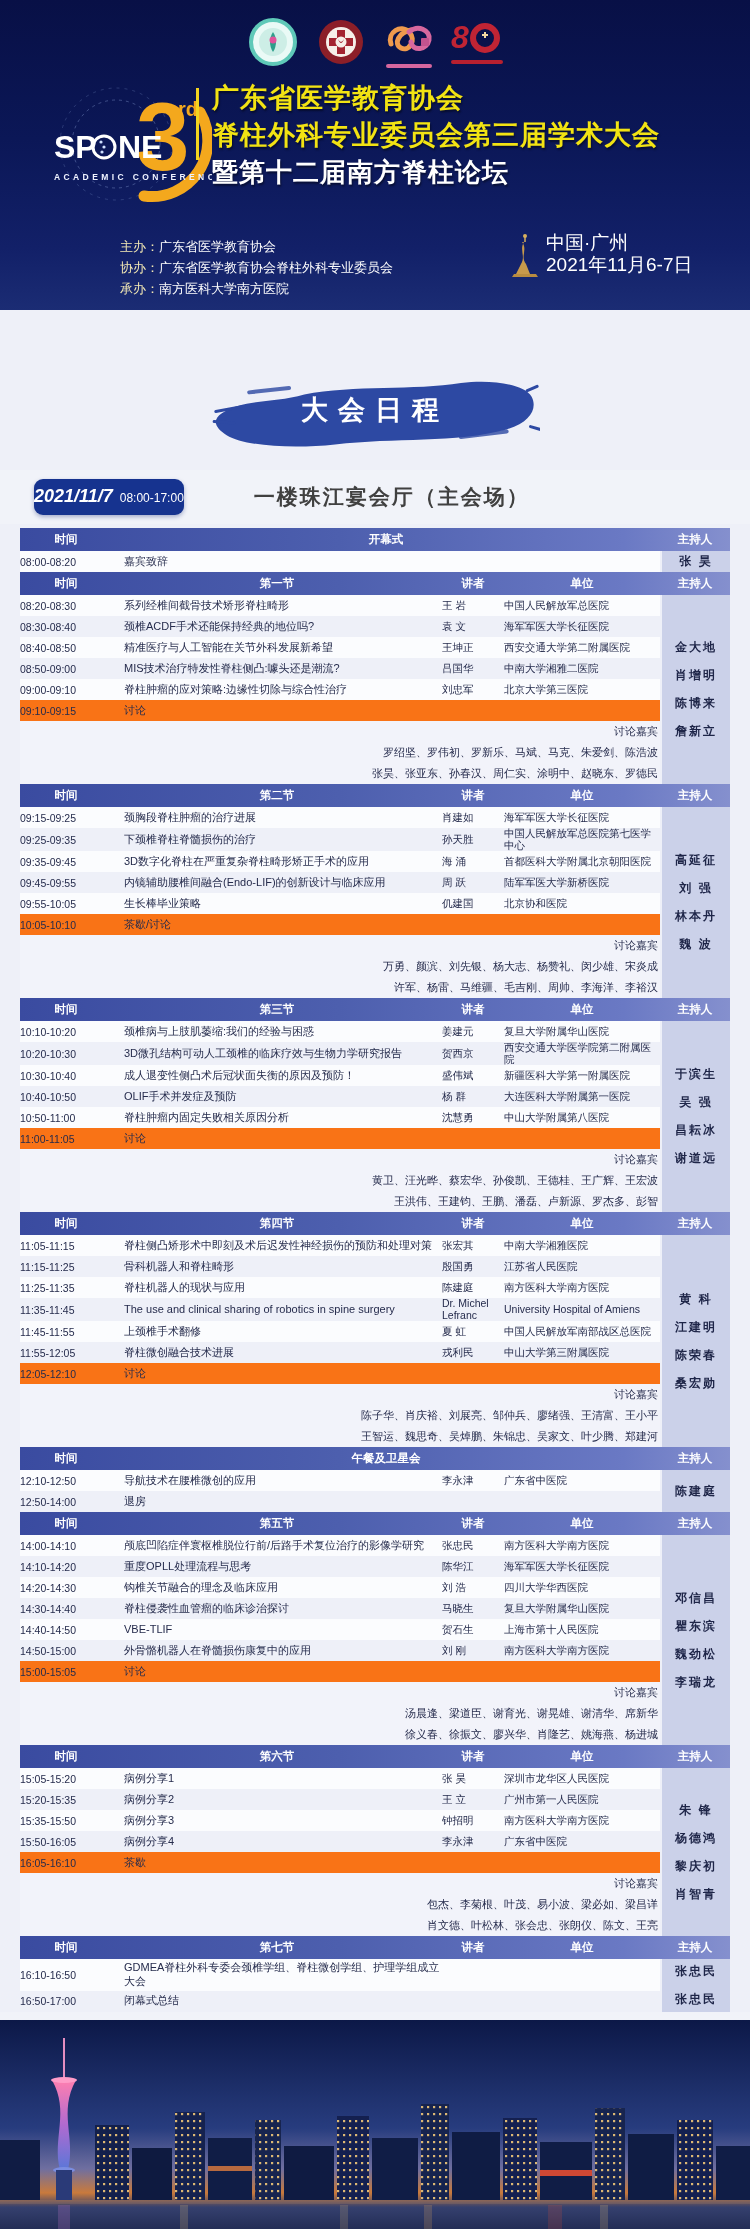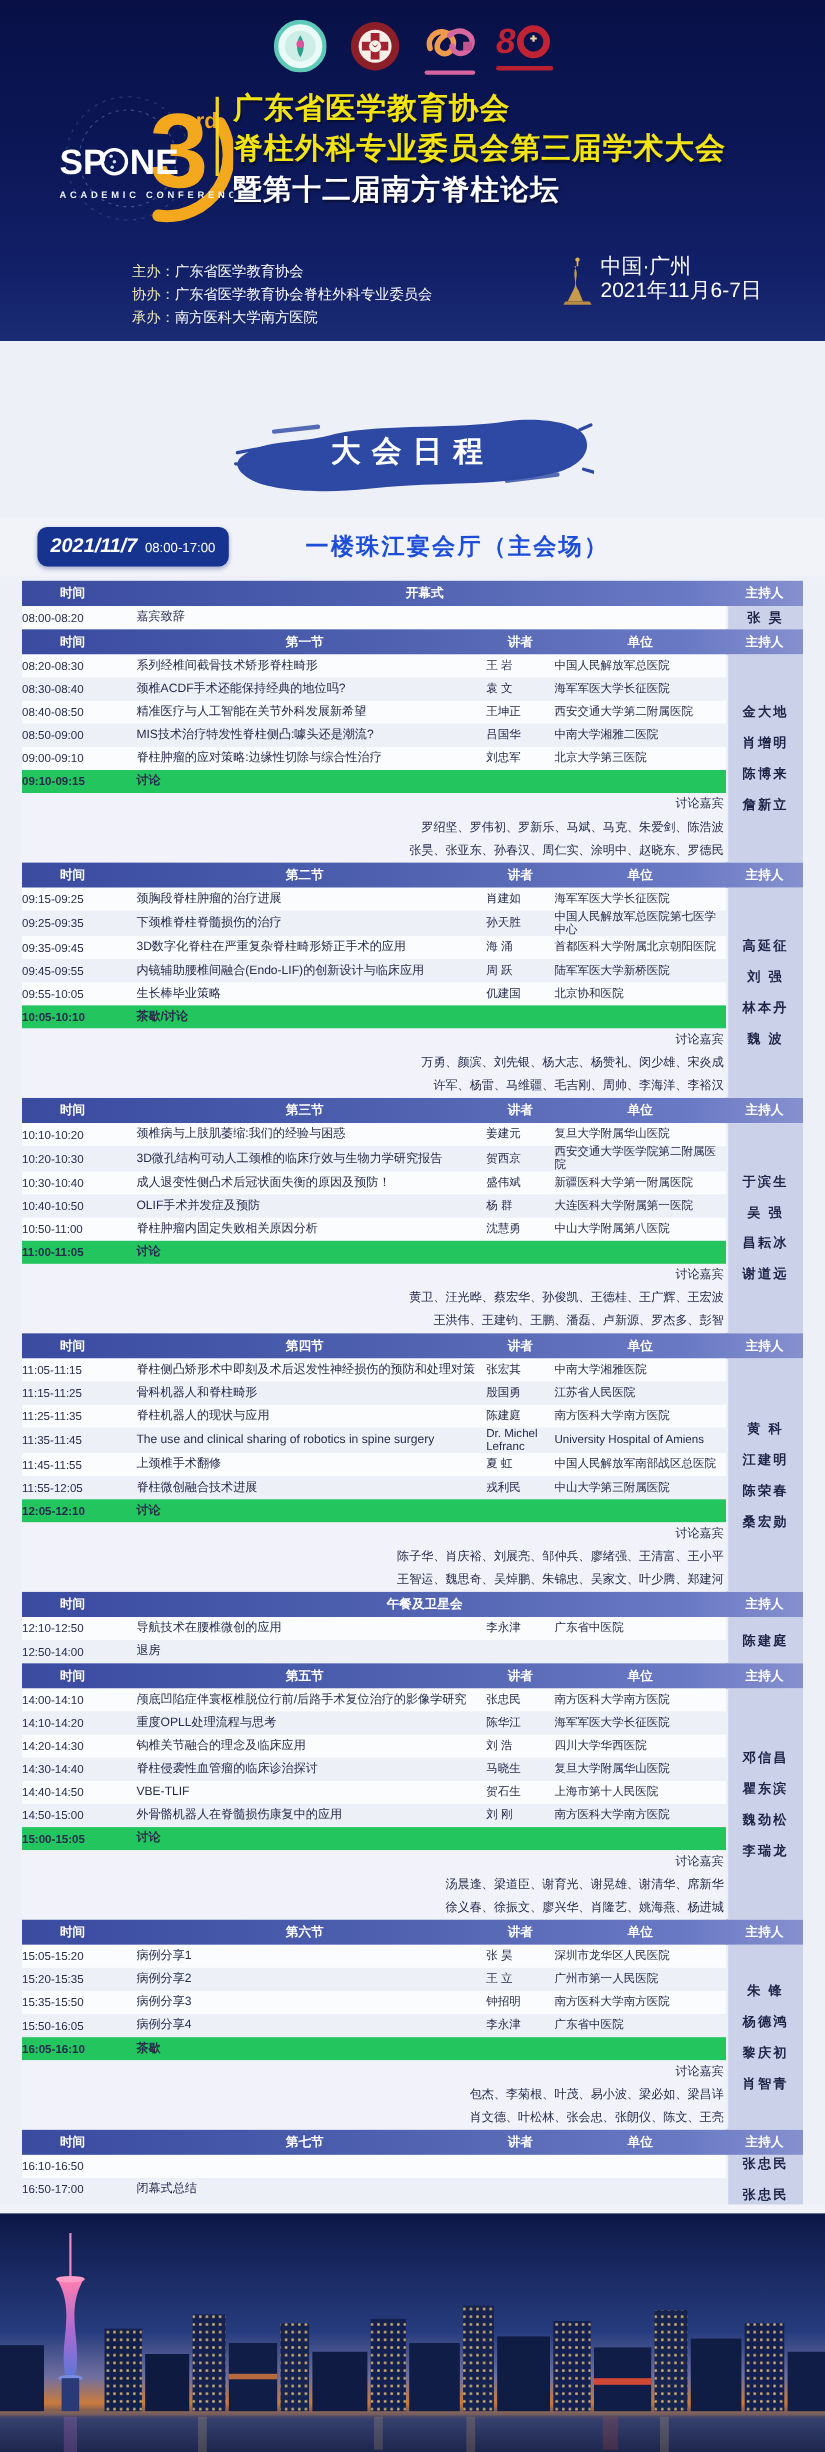--- a/index.html
+++ b/index.html
@@ -30,39 +30,39 @@
 
   
   .sky { position:relative; height:160px;
     background:linear-gradient(180deg,#1b2c74 0%,#47609f 22%,#8ba0c9 45%,#c9d2e2 65%,#ece7e8 82%,#f4ecе8 92%,#f1eef5 100%);padding-left:39px; }
   .banner { position:absolute; left:50%; top:66px; transform:translateX(-50%); width:330px; height:76px; }
   .banner-txt { position:absolute; left:0; top:16px; width:100%; text-align:center; color:#fff;
     font-size:27px; font-weight:bold; letter-spacing:10px; }
 
   
   .venue { height:54px; display:flex; align-items:center; padding:0 0 0 34px; background:#f1f3f9; }
-  .date-badge { background:#16338f; color:#fff; border-radius:9px; padding:7px 12px 8px;
+  .date-badge { background:#16338f; color:#fff; border-radius:9px; padding:7px 0 8px;
     display:flex; align-items:baseline; gap:7px; box-shadow:0 2px 4px rgba(20,40,120,.35); }
   .db-date { font-size:18px; font-weight:bold; font-style:italic; }
   .db-time { font-size:12px; font-weight:normal; }
-  .hall { margin-left:70px; color:#1d4ed8; font-size:21px; font-weight:bold; letter-spacing:2px; }
+  .hall { margin-left:70px; color:#404040; font-size:21px; font-weight:bold; letter-spacing:2px; }
 
   
   .table { margin:4px 20px 0 20px; width:710px; }
   .sec-hd { display:grid; grid-template-columns:92px 330px 62px 156px 70px; height:23px; align-items:center;
     background:linear-gradient(90deg,#3a4ba0 0%,#4d5fae 45%,#6a79c4 85%,#8590ce 100%);
     color:#fff; font-size:11.5px; font-weight:bold; }
   .hc { text-align:center; }
   .title-h.wide { grid-column:2/5; }
   .sec-body { display:flex; }
   .rows { width:640px; }
   .row { display:grid; grid-template-columns:92px 330px 62px 156px; min-height:21px; align-items:center;
     font-size:11px; color:#252b4c; background:#fbfcfe; }
   .row.alt { background:#eef0f8; }
-  .row.d { background:#22c55e;font-weight:bold; }
+  .row.d { background:#f97316; }
   .row.g, .row.gl { background:#f2f3fa; }
   .row .time { text-align:left; font-size:10.5px; }
   .row .topic { padding:2px 2px 2px 12px; line-height:1.25; }
   .row.g .topic, .row.gl .topic { grid-column:2/5;text-align:right; }
   .row .speaker { font-size:10.5px; line-height:1.1; padding-right:2px; }
   .row .org { font-size:10.5px; line-height:1.1; }
   .host-col { width:68px; margin-left:2px; background:#cbd1e9; display:flex; flex-direction:column;
     justify-content:center; align-items:center; gap:11px; }
   .host-name { font-size:12px; font-weight:bold; color:#1e2548; letter-spacing:2px; white-space:pre; }
 
@@ -628,20 +628,21 @@
           <div class="hc">时间</div>
           <div class="hc title-h">第七节</div>
           <div class="hc">讲者</div>
           <div class="hc">单位</div>
           <div class="hc">主持人</div>
         </div>
         <div class="sec-body">
           <div class="rows">
             <div class="row n">
               <div class="time">16:10-16:50</div>
+              <div class="topic">GDMEA脊柱外科专委会颈椎学组、脊柱微创学组、护理学组成立大会</div>
             </div>
             <div class="row n alt">
               <div class="time">16:50-17:00</div>
               <div class="topic">闭幕式总结</div>
             </div>
           </div>
           <div class="host-col">
             <div class="host-name">张忠民</div>
             <div class="host-name">张忠民</div>
           </div>

